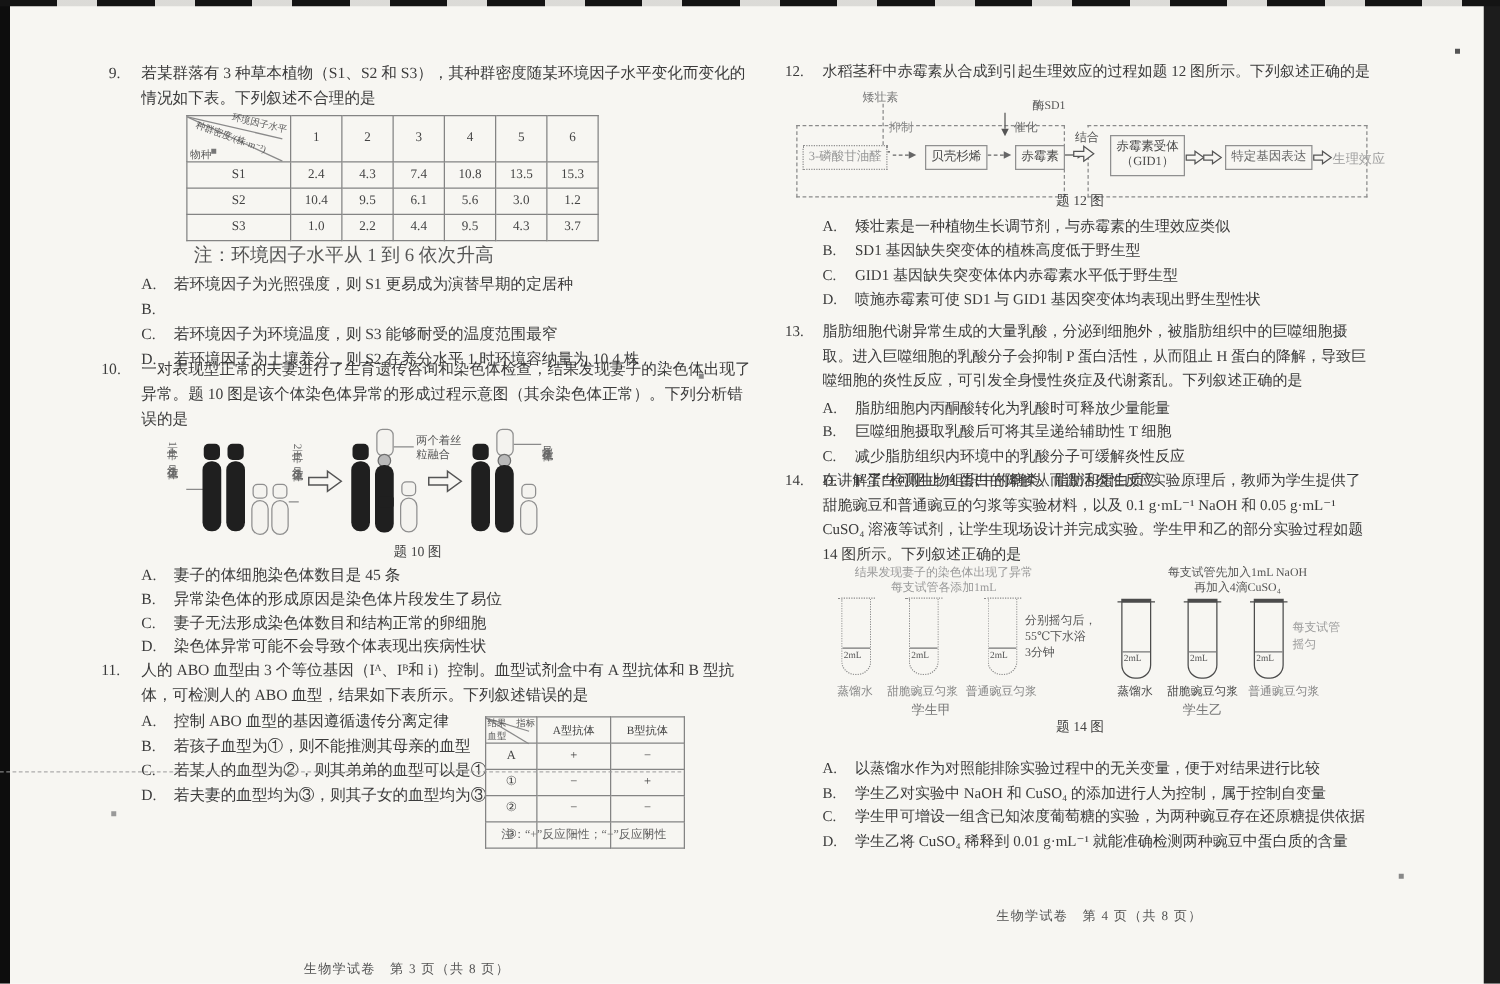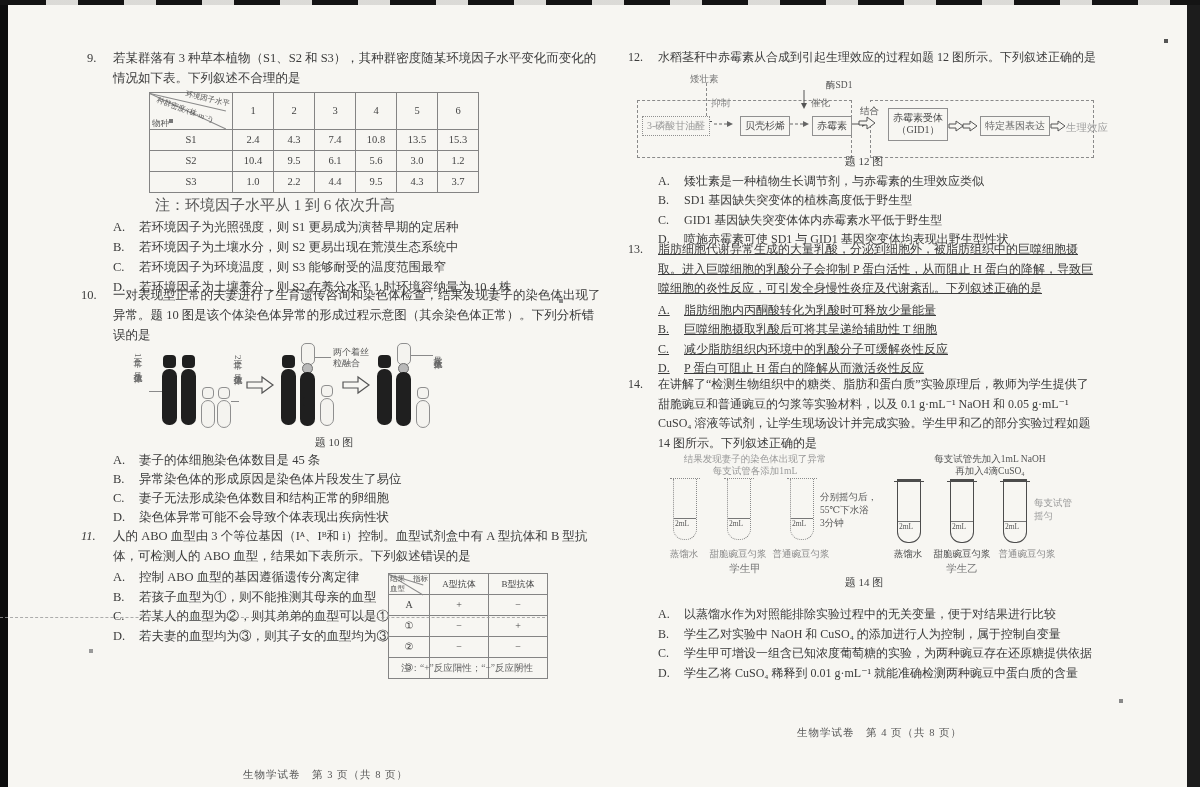--- a/index.html
+++ b/index.html
@@ -146,21 +146,20 @@
     </tbody>
       </table>
     <div class="tnote">注：环境因子水平从 1 到 6 依次升高</div>
     <div class="options">
       <div class="option">
           <span class="olabel">A.</span>
           <span>若环境因子为光照强度，则 S1 更易成为演替早期的定居种</span>
         </div>
       <div class="option">
           <span class="olabel">B.</span>
-          <span>若环境因子为土壤水分，则 S2 更易出现在荒漠生态系统中</span>
         </div>
       <div class="option">
           <span class="olabel">C.</span>
           <span>若环境因子为环境温度，则 S3 能够耐受的温度范围最窄</span>
         </div>
       <div class="option">
           <span class="olabel">D.</span>
           <span>若环境因子为土壤养分，则 S2 在养分水平 1 时环境容纳量为 10.4 株</span>
         </div>
     </div>
@@ -246,21 +245,21 @@
         </div>
       <div class="option">
           <span class="olabel">D.</span>
           <span>染色体异常可能不会导致个体表现出疾病性状</span>
         </div>
     </div>
   </div>
 
   <div class="q" style="left:85px;top:526px;width:520px;">
     <div class="stem">
-      <span class="qnum" style="left:-4px;font-style:italic;">11.</span>
+      <span class="qnum" style="left:-4px;">11.</span>
       <span>人的 ABO 血型由 3 个等位基因（Iᴬ、Iᴮ和 i）控制。血型试剂盒中有 A 型抗体和 B 型抗体，可检测人的 ABO 血型，结果如下表所示。下列叙述错误的是</span>
     </div>
     <div class="options" style="width:300px;line-height:19.5px;">
       <div class="option">
           <span class="olabel">A.</span>
           <span>控制 ABO 血型的基因遵循遗传分离定律</span>
         </div>
       <div class="option">
           <span class="olabel">B.</span>
           <span>若孩子血型为①，则不能推测其母亲的血型</span>
@@ -382,21 +381,21 @@
           <span class="olabel">C.</span>
           <span>GID1 基因缺失突变体体内赤霉素水平低于野生型</span>
         </div>
       <div class="option">
           <span class="olabel">D.</span>
           <span>喷施赤霉素可使 SD1 与 GID1 基因突变体均表现出野生型性状</span>
         </div>
     </div>
   </div>
 
-  <div class="q q-r" style="left:630px;top:240px;width:468px;text-decoration:underline;">
+  <div class="q q-r" style="left:630px;top:256px;width:468px;">
     <div class="stem">
       <span class="qnum" style="left:-2px;">13.</span>
       <span>脂肪细胞代谢异常生成的大量乳酸，分泌到细胞外，被脂肪组织中的巨噬细胞摄取。进入巨噬细胞的乳酸分子会抑制 P 蛋白活性，从而阻止 H 蛋白的降解，导致巨噬细胞的炎性反应，可引发全身慢性炎症及代谢紊乱。下列叙述正确的是</span>
     </div>
     <div class="options">
       <div class="option">
           <span class="olabel">A.</span>
           <span>脂肪细胞内丙酮酸转化为乳酸时可释放少量能量</span>
         </div>
       <div class="option">

